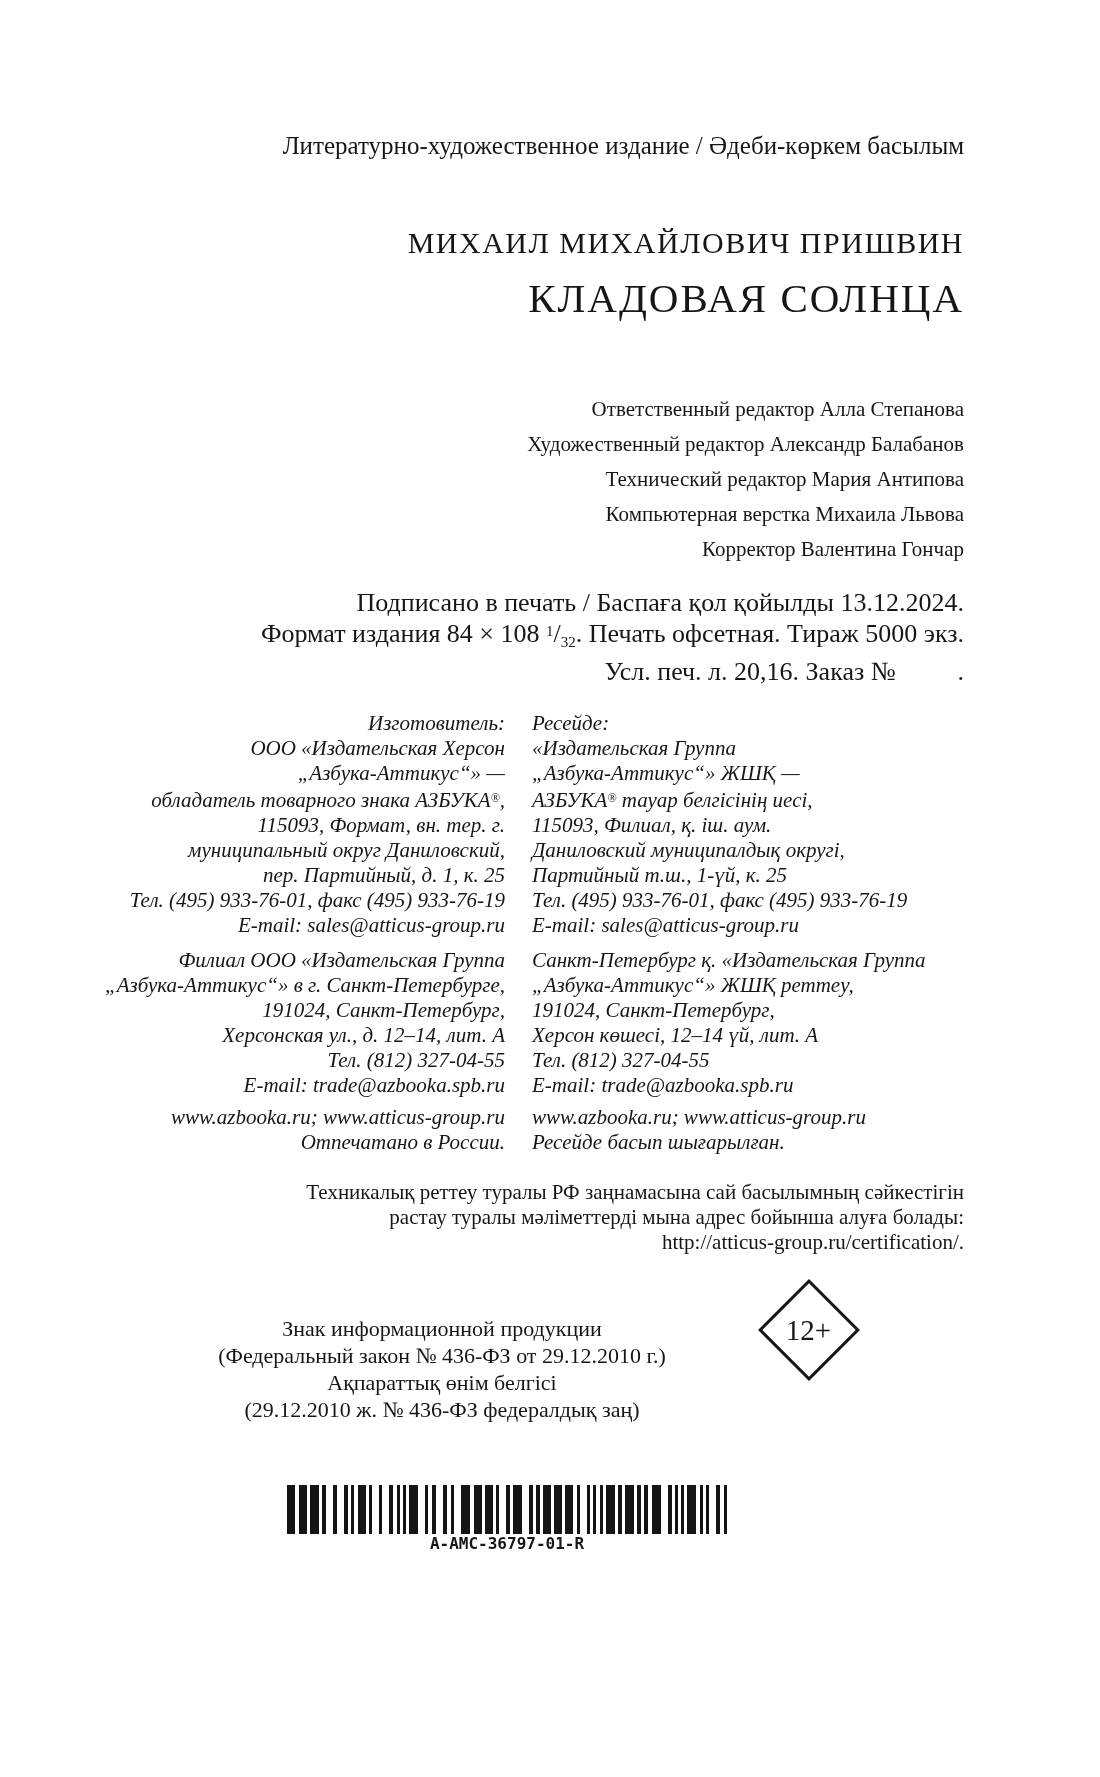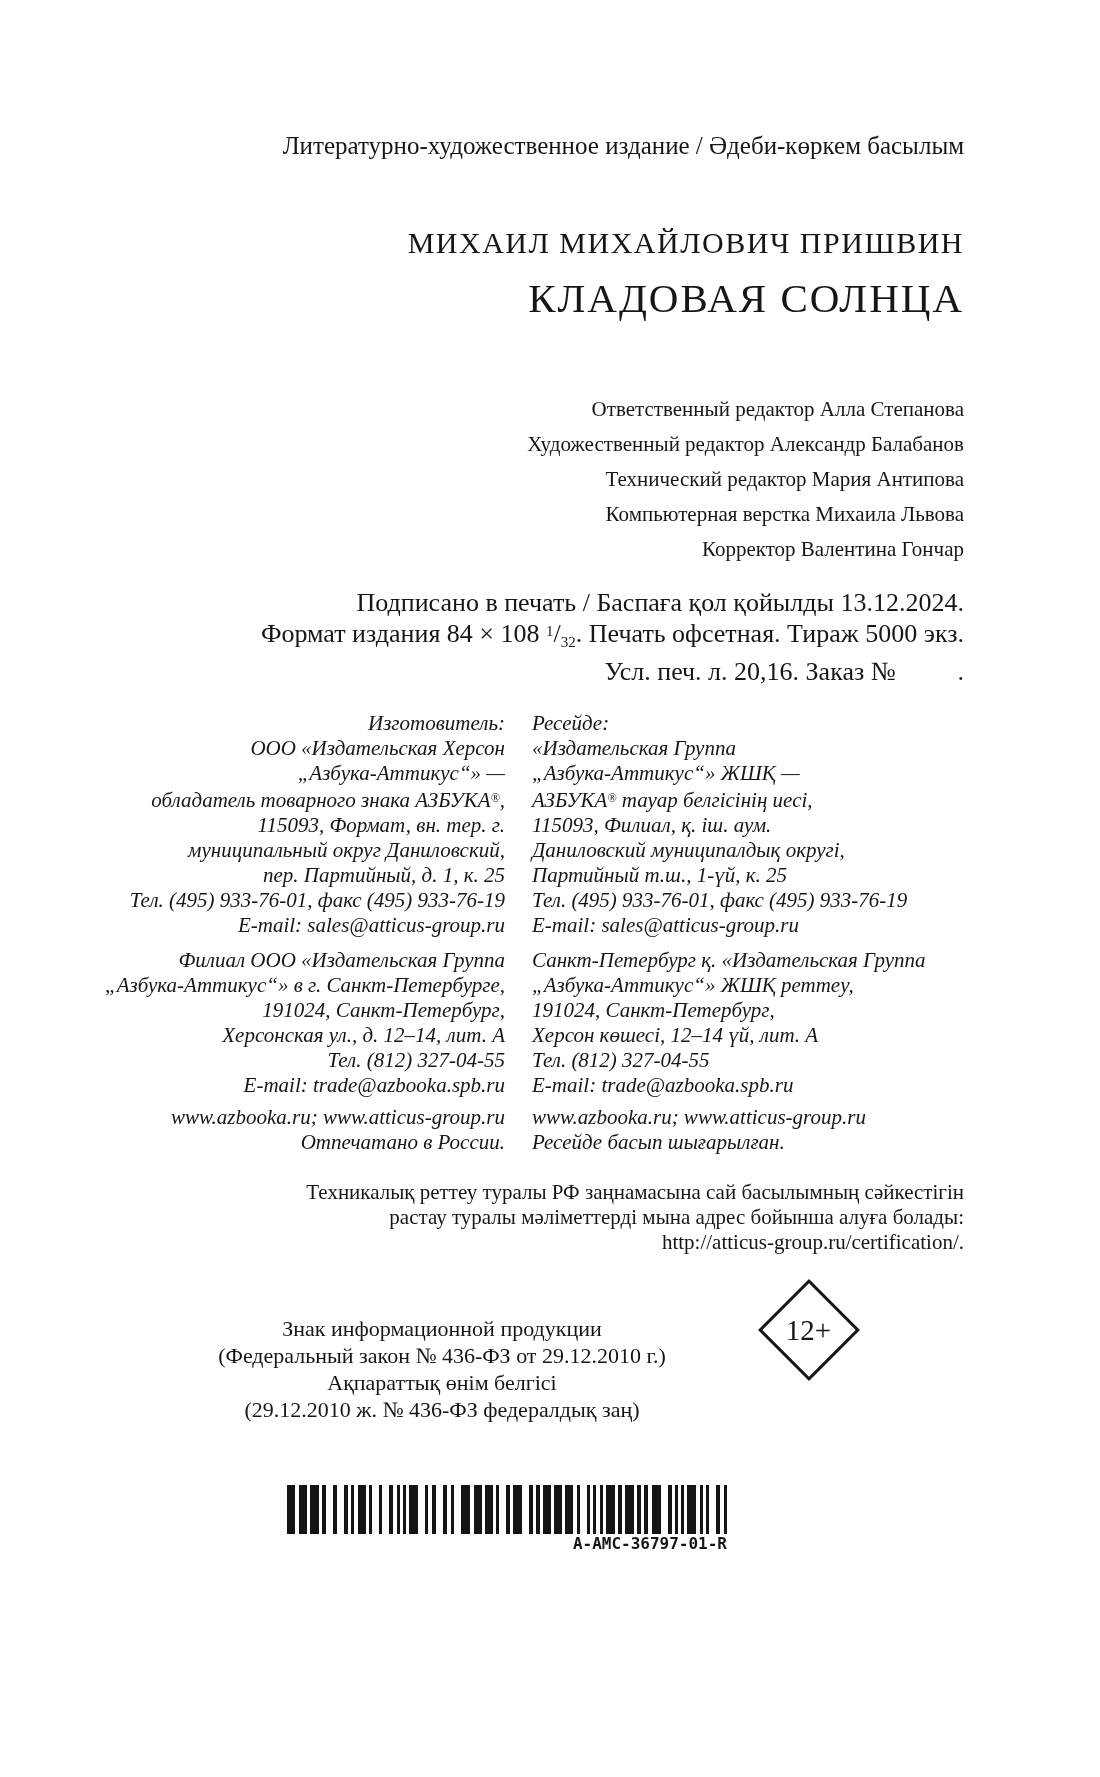--- a/index.html
+++ b/index.html
@@ -36,21 +36,21 @@
     border:3px solid #161616;background:#fff;
     transform:rotate(45deg);
     display:flex;align-items:center;justify-content:center;
   }
   .badge-label{
     transform:rotate(-45deg);
     font-size:29px;letter-spacing:0;white-space:nowrap;
   }
   .barcode{left:287px;top:1485px;width:440px;height:49px;}
   .barcode-label{
-    left:287px;top:1534px;width:440px;text-align:right;
+    left:287px;top:1534px;width:440px;text-align:center;
     font-family:"DejaVu Sans Mono",monospace;font-weight:bold;
     font-size:16px;letter-spacing:0px;
   }
   .line{white-space:nowrap;}
   .centered .line{white-space:normal;}
 </style>
 </head>
 <body>
 
 <div class="page">

